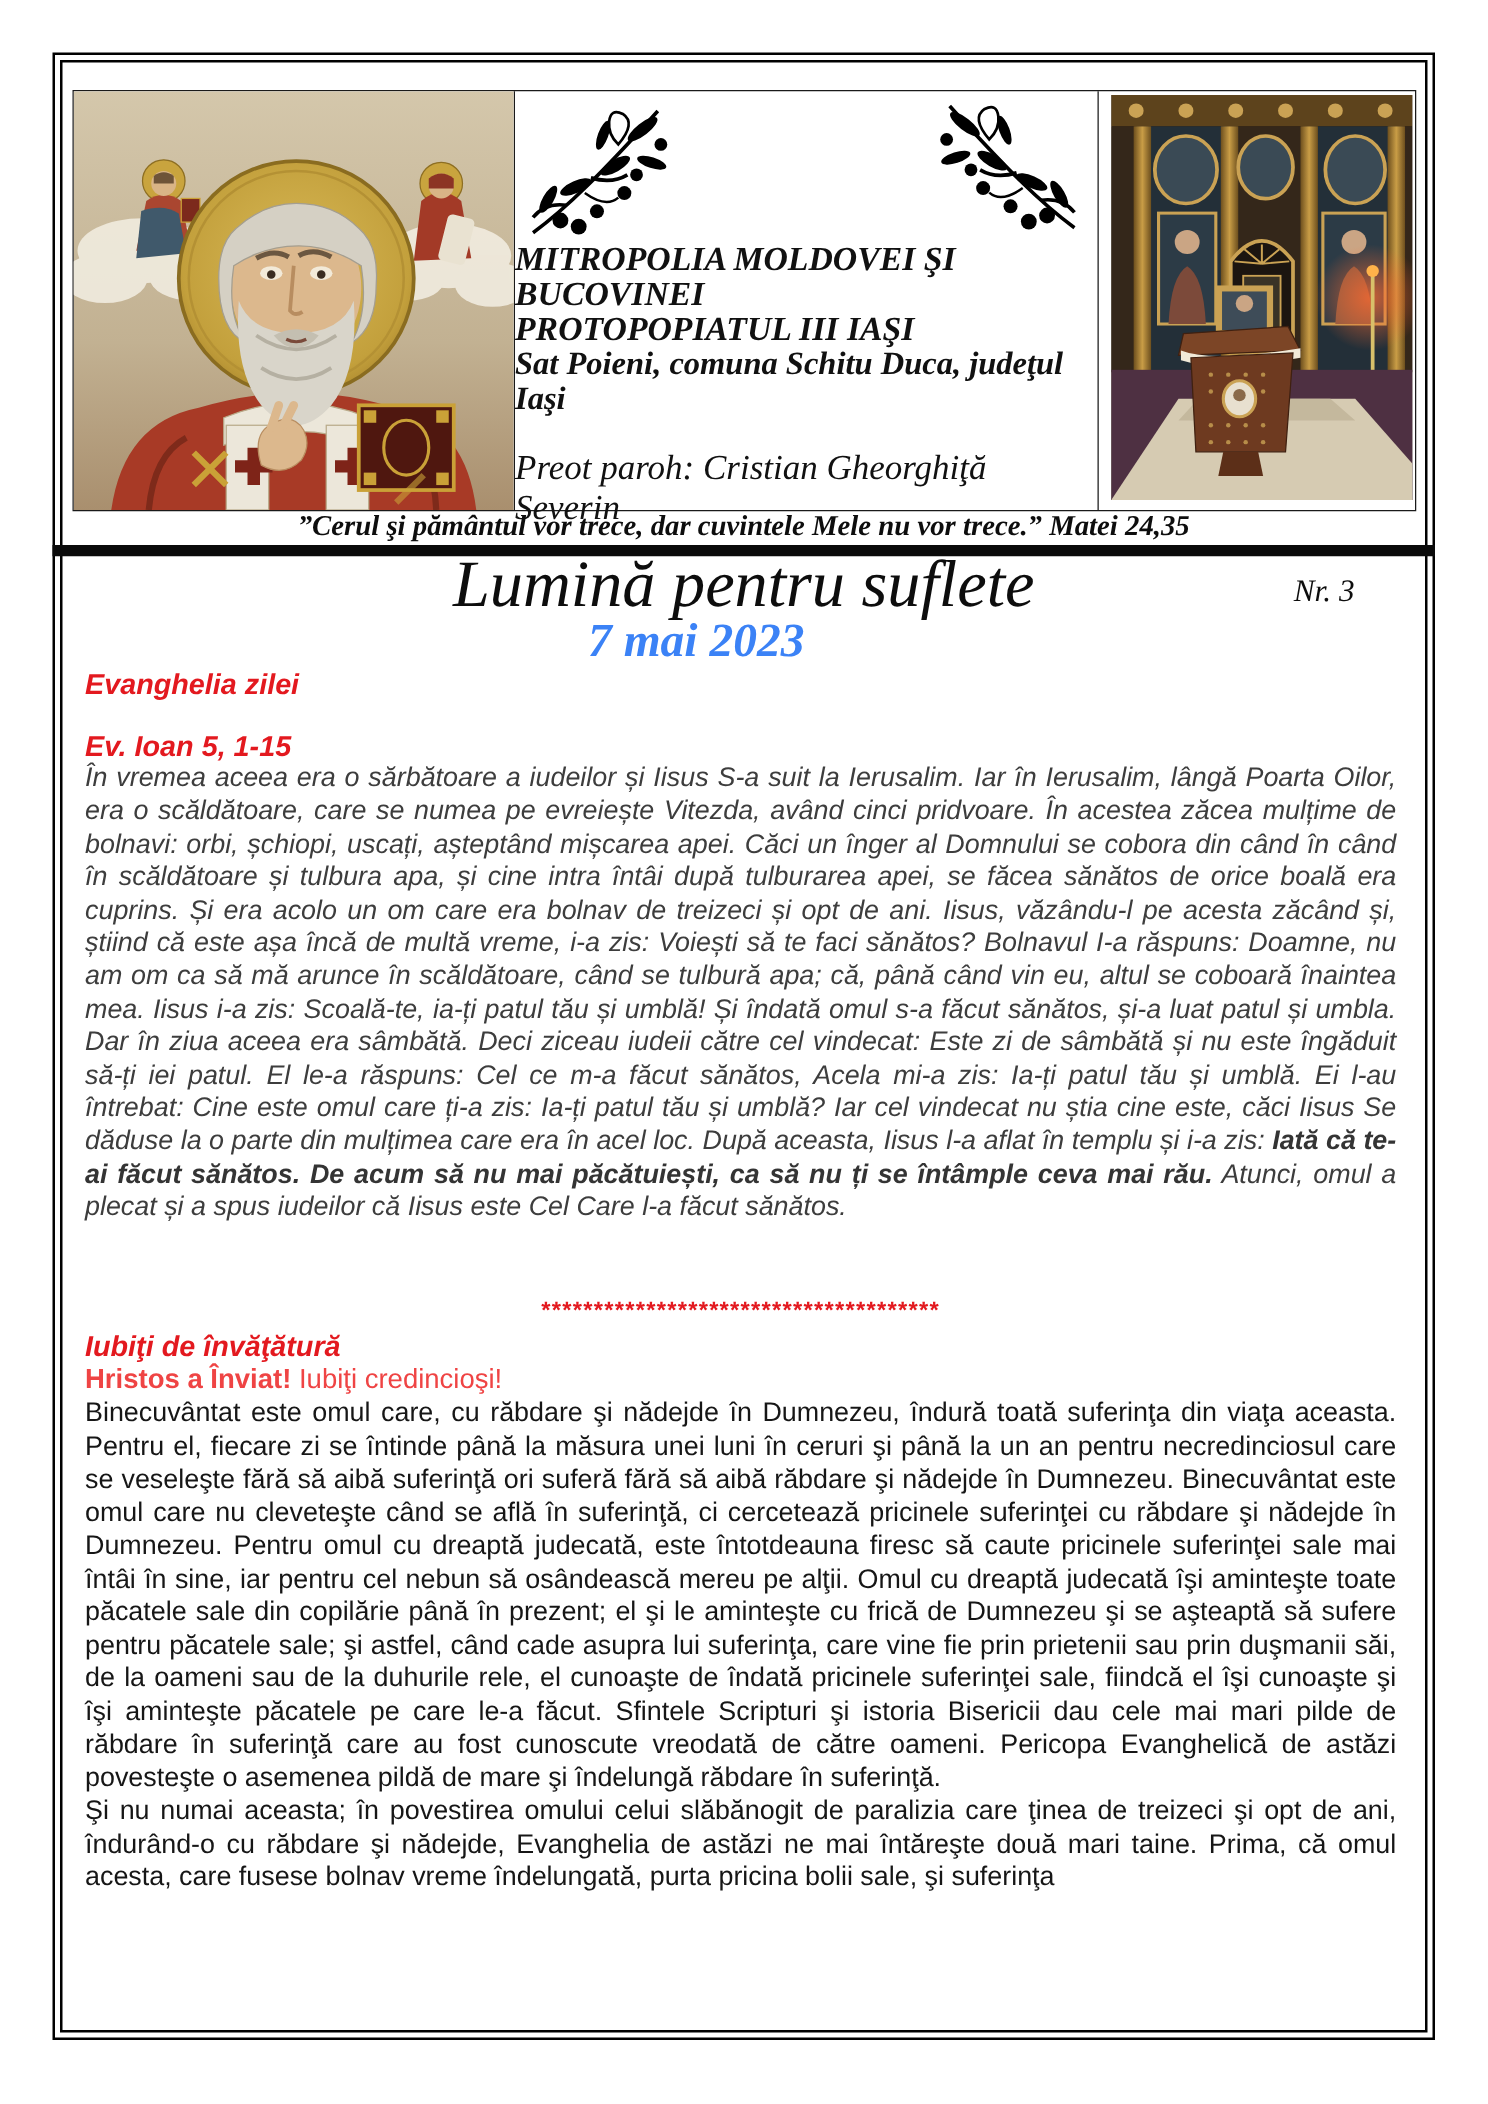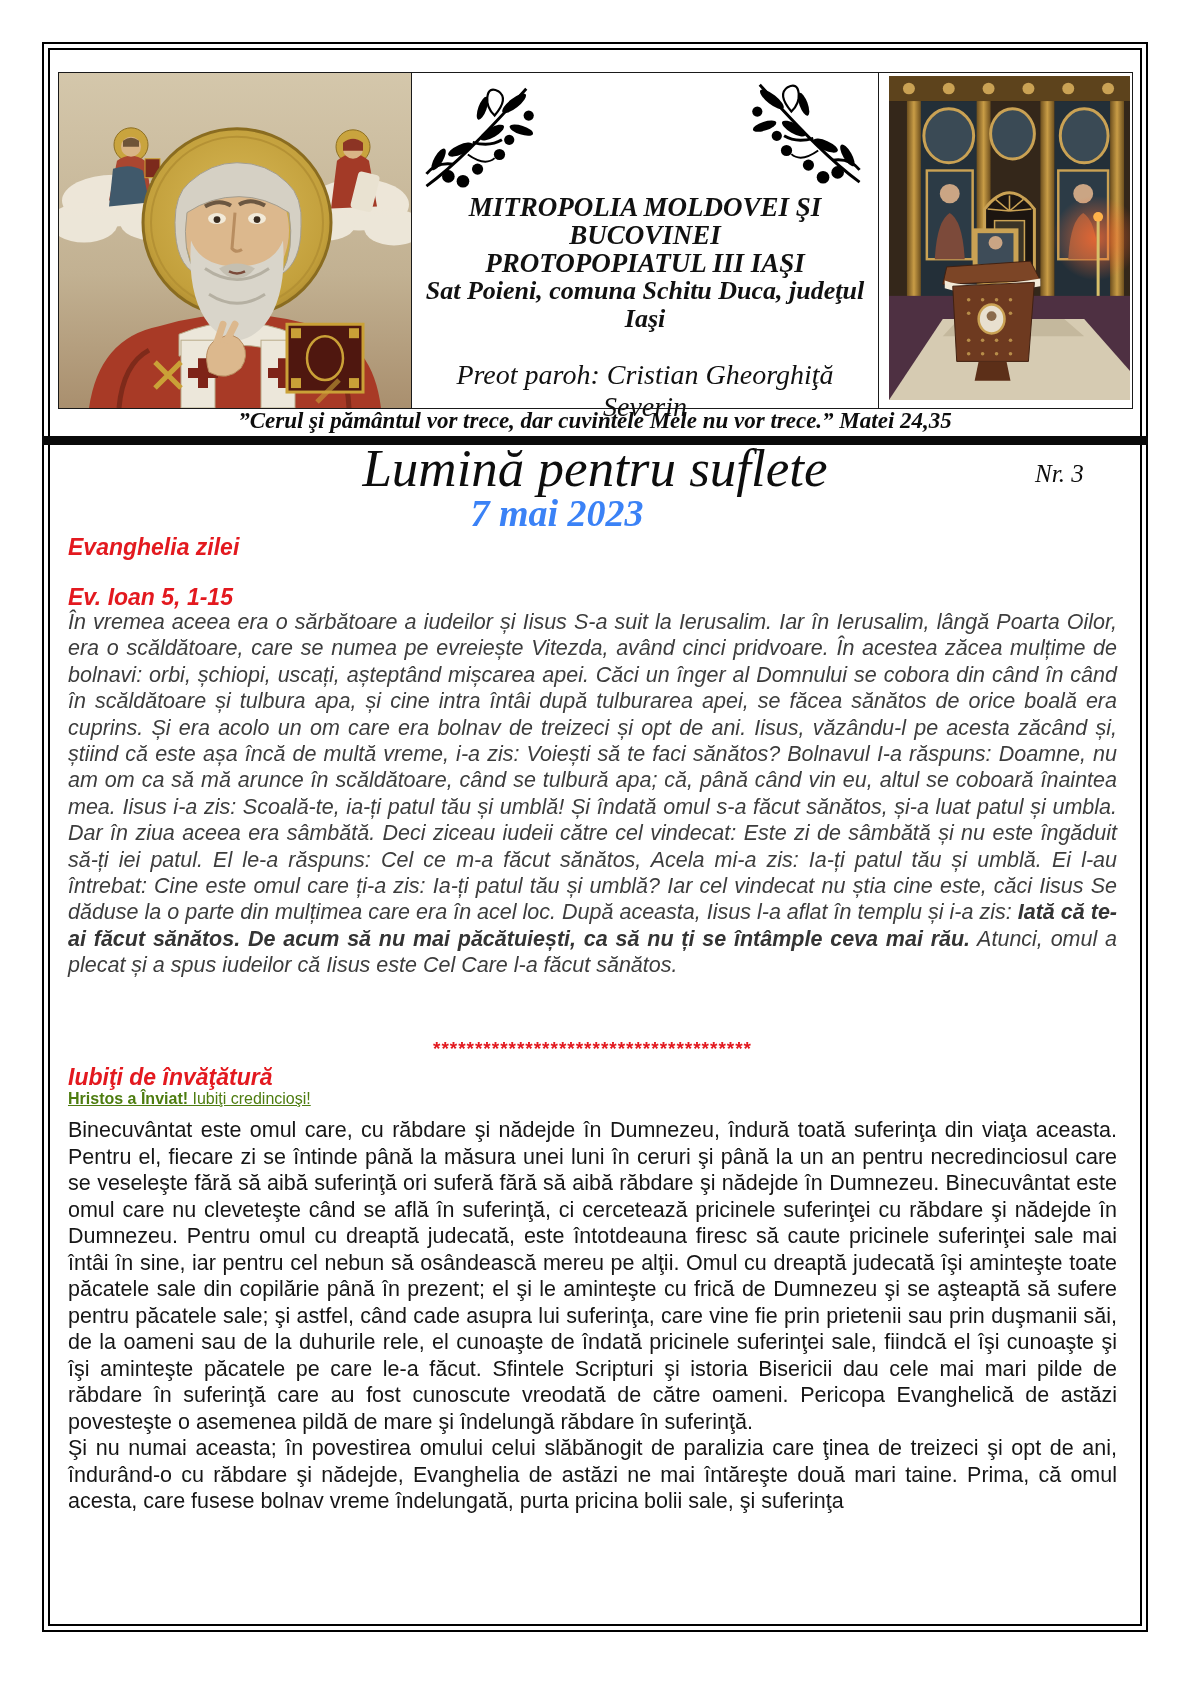--- a/index.html
+++ b/index.html
@@ -6,21 +6,21 @@
   .page{position:relative;width:1190px;height:1683px;background:#fff;overflow:hidden;
         font-family:"Liberation Sans",sans-serif;color:#111;}
   
   .frame-outer{position:absolute;left:42px;top:42px;width:1102px;height:1586px;border:2px solid #000;}
   .frame-inner{position:absolute;left:4px;top:4px;right:4px;bottom:4px;border:2px solid #000;}
   
   .header-table{position:absolute;left:58px;top:72px;width:1075px;height:337px;display:flex;
                 border:1px solid #1a1a1a;box-sizing:border-box;background:#fff;}
   .cell{box-sizing:border-box;position:relative;}
   .cell-icon{width:353px;border-right:1px solid #1a1a1a;}
-  .cell-center{flex:1;border-right:1px solid #1a1a1a;text-align:center;
+  .cell-center{flex:1;border-right:1px solid #1a1a1a;
                font-family:"Liberation Serif",serif;font-style:italic;font-weight:700;}
   .cell-photo{width:253px;padding:3px 2px 8px 10px;}
   .cell-icon svg,.cell-photo svg{display:block;width:100%;height:100%;}
   .ornament{position:absolute;width:128px;height:112px;}
   .ornament.left{left:4px;top:6px;}
   .ornament.right{right:8px;top:2px;transform:scaleX(-1);}
   .hl1{margin-top:120px;font-size:27px;line-height:28px;}
   .hl2{font-size:27px;line-height:28px;}
   .parish{margin-top:24px;font-size:36px;line-height:36px;}
   .addr{font-size:26px;line-height:28px;font-weight:700;}
@@ -38,21 +38,21 @@
   
   .red-head{position:absolute;left:68px;font-size:23px;font-weight:700;font-style:italic;color:#e3191f;}
   .gospel-ref{top:584px;}
   .gospel-head{top:534px;}
   .teach-head{top:1064px;}
   .gospel-text{position:absolute;left:68px;top:609px;width:1049px;text-align:justify;
                font-size:21.5px;line-height:26.4px;font-style:italic;color:#3d3d3d;}
   .gospel-text b{font-weight:700;color:#343434;}
   .stars{position:absolute;left:68px;top:1038px;width:1049px;text-align:center;
          color:#e3191f;font-weight:700;font-size:19px;letter-spacing:1px;}
-  .greeting{position:absolute;left:68px;top:1090px;width:1049px;font-size:16px;color:#4d7c0f;text-decoration:underline;}
+  .greeting{position:absolute;left:68px;top:1090px;width:1049px;font-size:22px;color:#ef4444;}
   .greeting b{font-weight:700;}
   .teaching{position:absolute;left:68px;top:1117px;width:1049px;text-align:justify;
             font-size:21.5px;line-height:26.5px;color:#161616;}
   .teaching p{margin:0;}
 </style>
 </head>
 <body>
 
 <div class="page">
   <div class="frame-outer">

